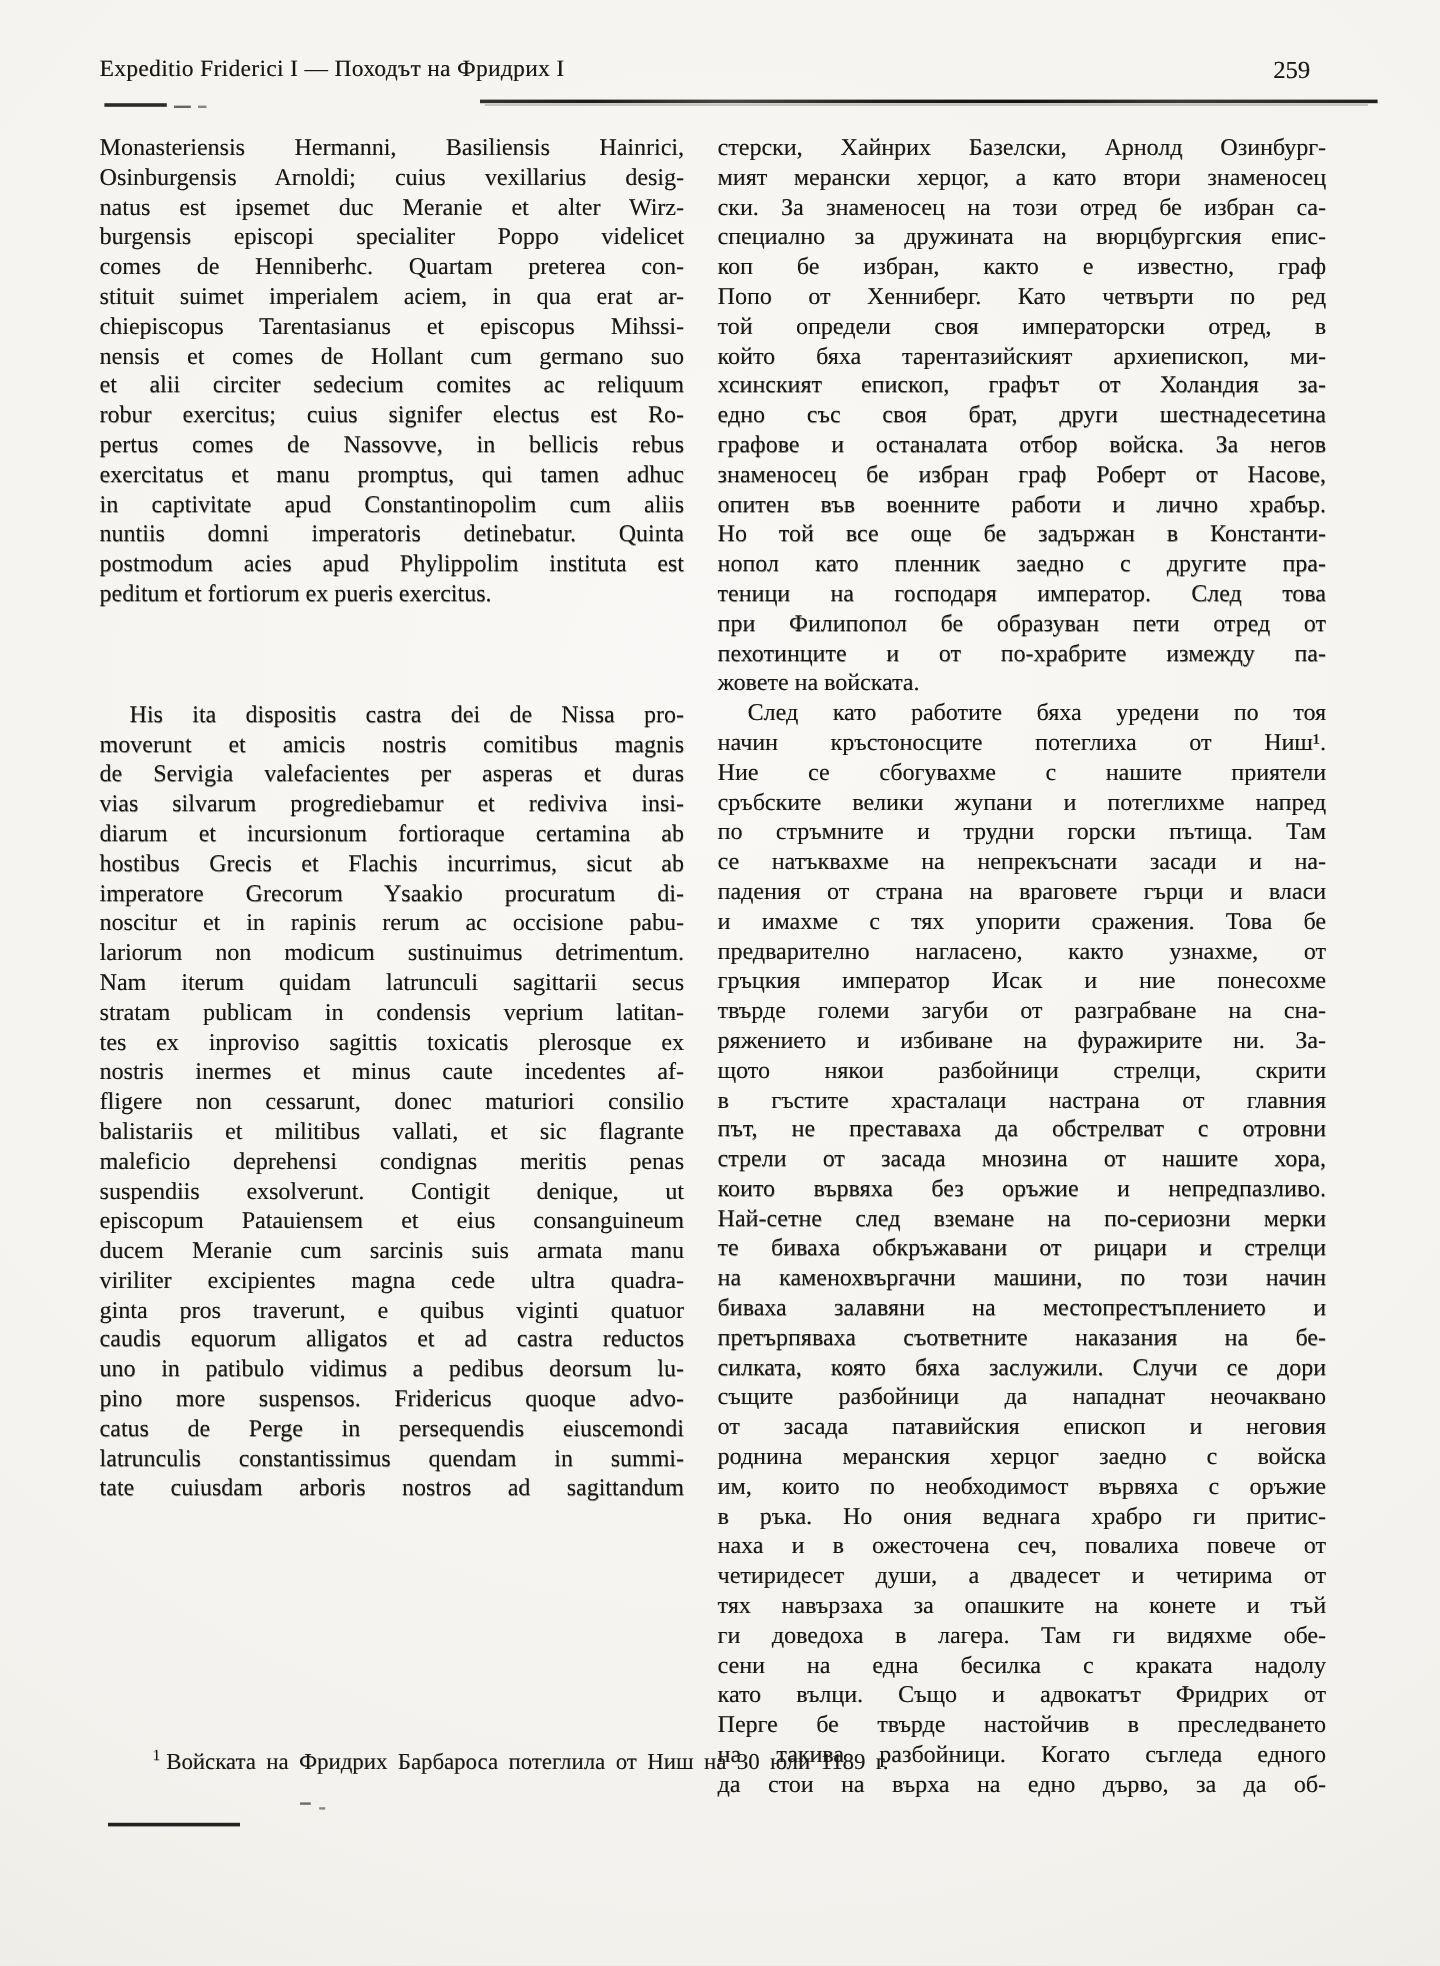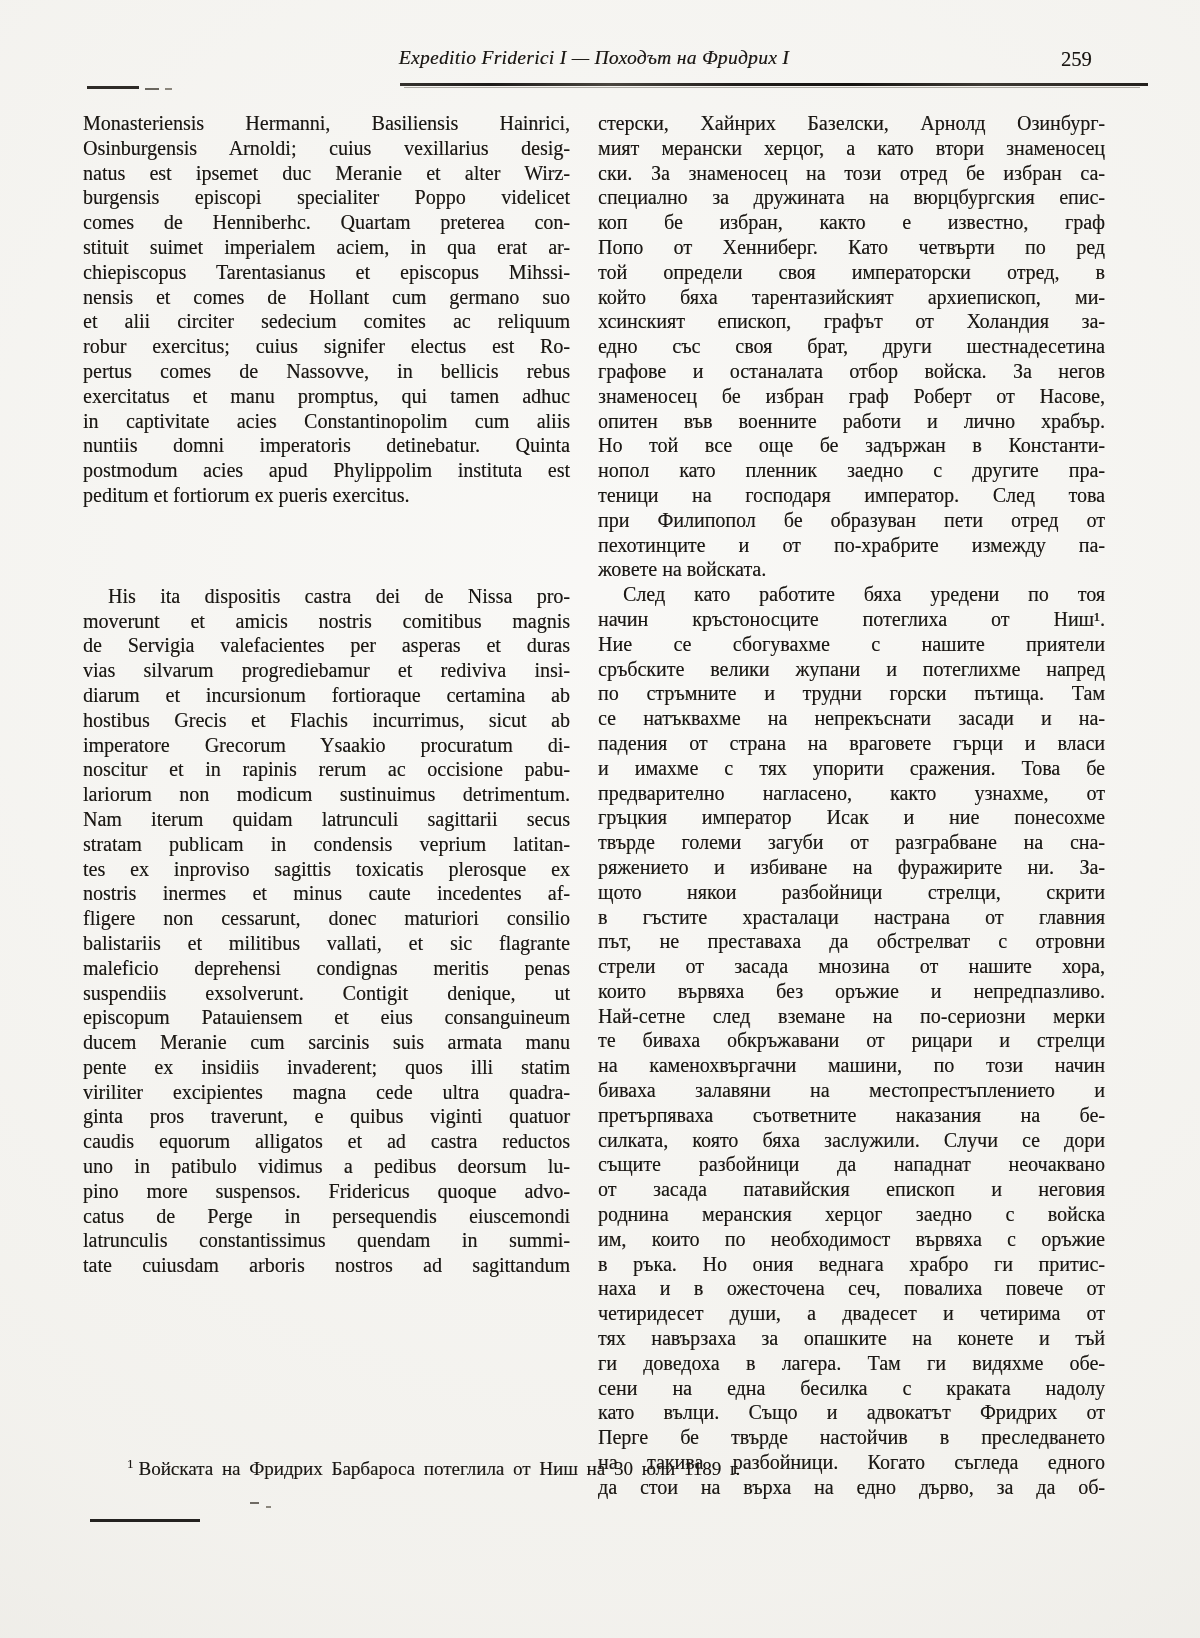--- a/index.html
+++ b/index.html
@@ -15,23 +15,22 @@
     content:"";
     position:absolute; inset:0;
     background:radial-gradient(120% 90% at 50% 35%,
       rgba(255,255,255,0.45) 0%,
       rgba(238,236,231,0.25) 70%,
       rgba(219,216,209,0.40) 100%);
     pointer-events:none;
   }
   .hdr-title {
     position:absolute; top:47px; left:83px; width:1022px;
-    text-align:center; font-size:19.5px; letter-spacing:0.3px;
+    font-size:19.5px; letter-spacing:0.3px;
     text-shadow:0.3px 0.3px 0.5px rgba(25,20,15,0.5);
-    font-style:italic;
   }
   .page-num {
     position:absolute; top:48px; left:1035px;
     font-size:20.5px;
     text-shadow:0.3px 0.3px 0.5px rgba(25,20,15,0.5);
     margin-left:26px;
   }
   .art { position:absolute; }
   .hdr-rule { left:400px; top:83px; width:748px; height:3px;
     background:linear-gradient(90deg,#35322e 0%,#1c1a18 12%,#4a463f 28%,#201d1a 45%,#14120f 60%,#3d3933 78%,#23201c 100%); }
@@ -85,21 +84,21 @@
           <div class="line">natus est ipsemet duc Meranie et alter Wirz-</div>
           <div class="line">burgensis episcopi specialiter Poppo videlicet</div>
           <div class="line">comes de Henniberhc. Quartam preterea con-</div>
           <div class="line">stituit suimet imperialem aciem, in qua erat ar-</div>
           <div class="line">chiepiscopus Tarentasianus et episcopus Mihssi-</div>
           <div class="line">nensis et comes de Hollant cum germano suo</div>
           <div class="line">et alii circiter sedecium comites ac reliquum</div>
           <div class="line">robur exercitus; cuius signifer electus est Ro-</div>
           <div class="line">pertus comes de Nassovve, in bellicis rebus</div>
           <div class="line">exercitatus et manu promptus, qui tamen adhuc</div>
-          <div class="line">in captivitate acies Constantinopolim cum aliis</div>
+          <div class="line">in captivitate apud Constantinopolim cum aliis</div>
           <div class="line">nuntiis domni imperatoris detinebatur. Quinta</div>
           <div class="line">postmodum acies apud Phylippolim instituta est</div>
           <div class="line end">peditum et fortiorum ex pueris exercitus.</div>
         </div>
         <div class="para">
           <div class="line indent">His ita dispositis castra dei de Nissa pro-</div>
           <div class="line">moverunt et amicis nostris comitibus magnis</div>
           <div class="line">de Servigia valefacientes per asperas et duras</div>
           <div class="line">vias silvarum progrediebamur et rediviva insi-</div>
           <div class="line">diarum et incursionum fortioraque certamina ab</div>
@@ -110,21 +109,20 @@
           <div class="line">Nam iterum quidam latrunculi sagittarii secus</div>
           <div class="line">stratam publicam in condensis veprium latitan-</div>
           <div class="line">tes ex inproviso sagittis toxicatis plerosque ex</div>
           <div class="line">nostris inermes et minus caute incedentes af-</div>
           <div class="line">fligere non cessarunt, donec maturiori consilio</div>
           <div class="line">balistariis et militibus vallati, et sic flagrante</div>
           <div class="line">maleficio deprehensi condignas meritis penas</div>
           <div class="line">suspendiis exsolverunt. Contigit denique, ut</div>
           <div class="line">episcopum Patauiensem et eius consanguineum</div>
           <div class="line">ducem Meranie cum sarcinis suis armata manu</div>
-          <div class="line">pente ex insidiis invaderent; quos illi statim</div>
           <div class="line">viriliter excipientes magna cede ultra quadra-</div>
           <div class="line">ginta pros traverunt, e quibus viginti quatuor</div>
           <div class="line">caudis equorum alligatos et ad castra reductos</div>
           <div class="line">uno in patibulo vidimus a pedibus deorsum lu-</div>
           <div class="line">pino more suspensos. Fridericus quoque advo-</div>
           <div class="line">catus de Perge in persequendis eiuscemondi</div>
           <div class="line">latrunculis constantissimus quendam in summi-</div>
           <div class="line">tate cuiusdam arboris nostros ad sagittandum</div>
         </div>
       </div>

